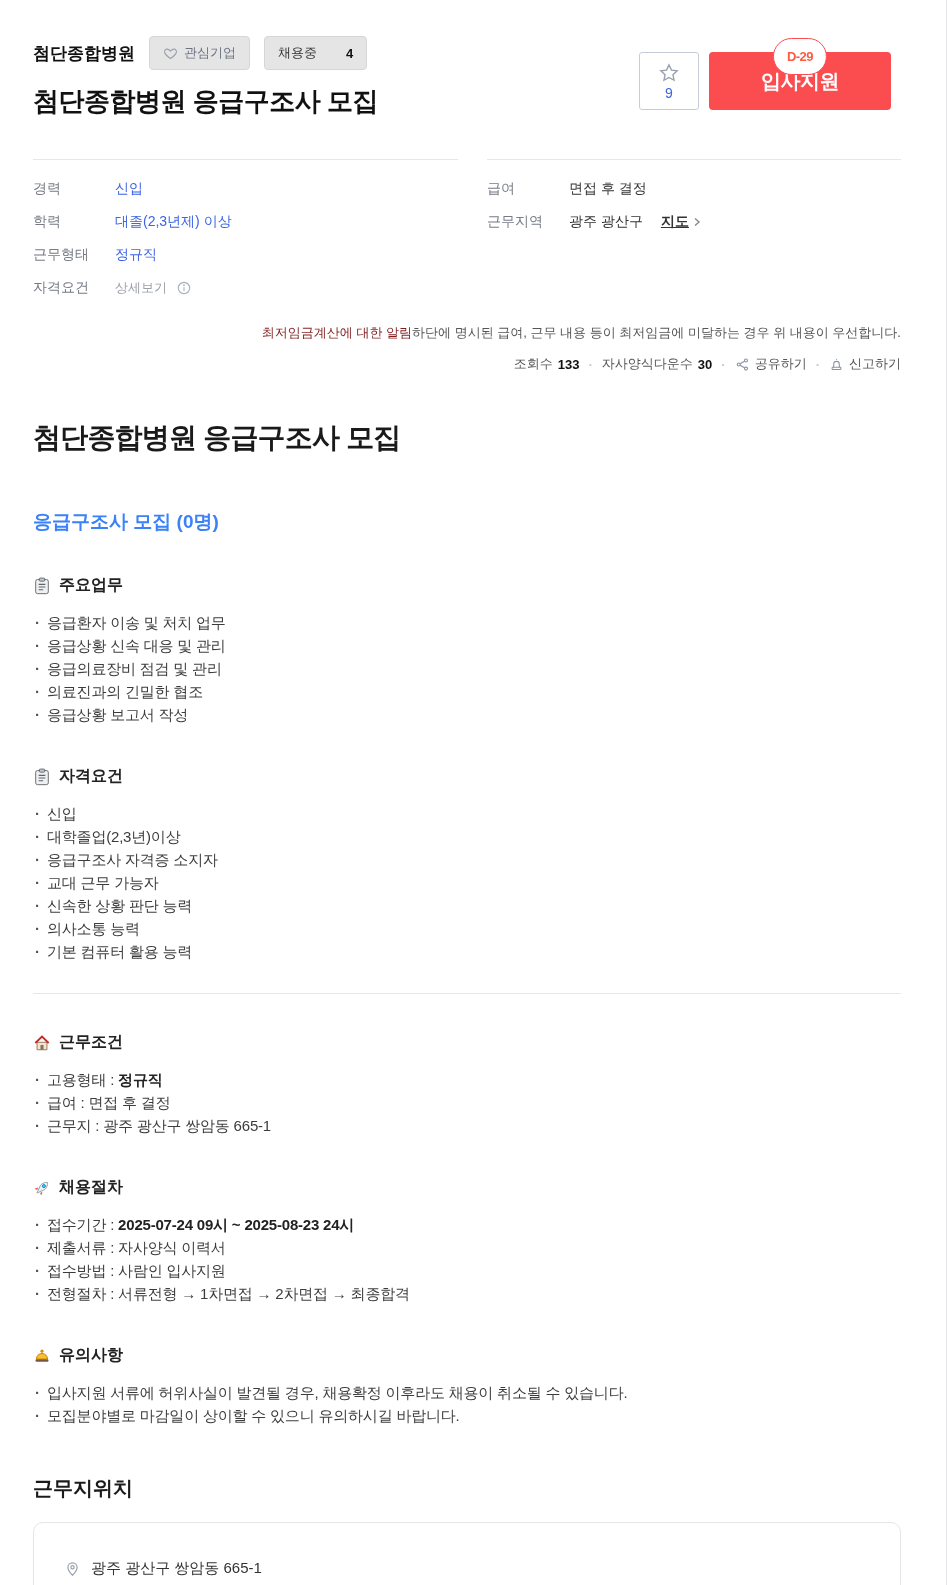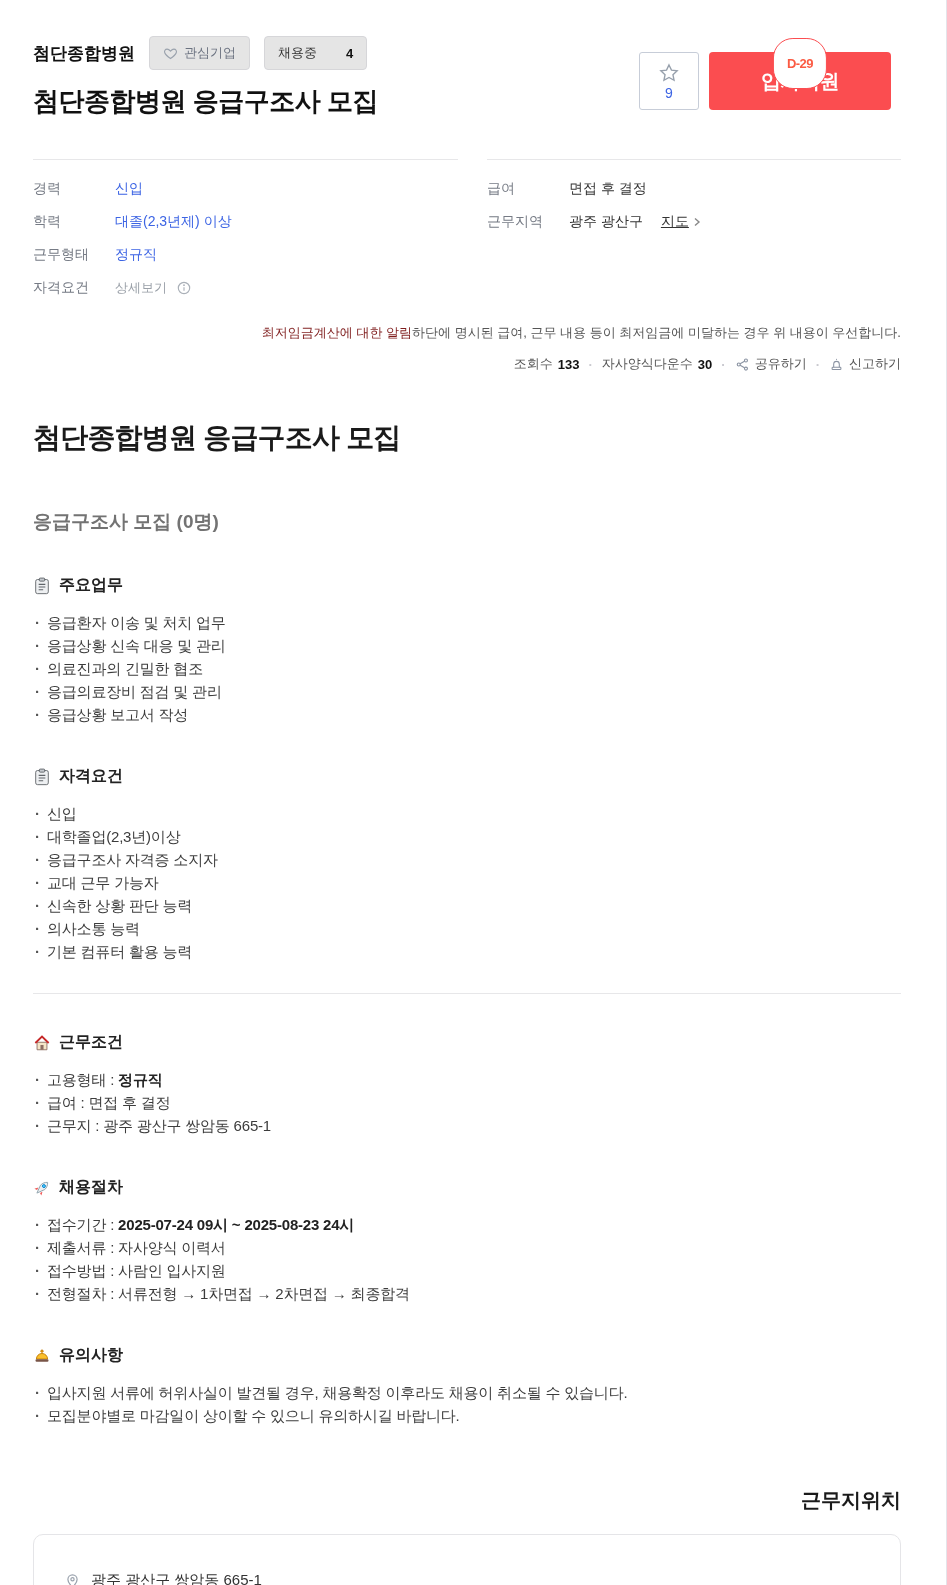--- a/index.html
+++ b/index.html
@@ -34,56 +34,56 @@
   }
   .scrap-count { font-size:14px; color:#3c64e4; }
   .apply-btn {
     position:relative; width:182px; height:58px; border:none; border-radius:4px;
     background:#fb4d50; color:#fff; font-size:20px; font-weight:700; cursor:pointer;
     font-family:inherit; letter-spacing:-0.5px;
   }
   .dday-pill {
     position:absolute; top:-14px; left:50%; transform:translateX(-50%);
     background:#fff; border:1.5px solid #fb4d50; border-radius:20px;
-    padding:17px 13px; font-size:13px; font-weight:700; color:#fb5b43; white-space:nowrap;
+    padding:10px 13px; font-size:13px; font-weight:700; color:#fb5b43; white-space:nowrap;
   }
 
   
   .summary { display:grid; grid-template-columns:425px 1fr; column-gap:29px; margin-top:40px; }
   .summary-col { border-top:1px solid #e7e7e9; padding-top:20px; }
   .sum-row { display:flex; margin-bottom:15px; font-size:14px; align-items:center; }
   .sum-label { width:82px; flex:0 0 82px; color:#767b85; }
   .sum-val-link { color:#3c64e4; }
   .sum-val-dark { color:#333; }
   .sum-val-muted { color:#9aa0a8; font-size:13px; display:inline-flex; align-items:center; gap:10px; }
-  .map-link { color:#333; text-decoration:underline; margin-left:18px; display:inline-flex; align-items:center; gap:3px; cursor:pointer; }
+  .map-link { color:#333; text-decoration:underline; margin-left:18px; display:inline-flex; align-items:center; gap:3px; cursor:pointer;font-weight:bold; }
 
   
   .notice { margin-top:12px; text-align:right; font-size:13px; color:#555; }
   .notice .notice-link { color:#7f1d1d; cursor:pointer; }
   .stats { margin-top:13px; display:flex; justify-content:flex-end; align-items:center; font-size:13px; color:#555; }
   .stat { display:inline-flex; align-items:center; gap:5px; }
   .stat b { color:#111; }
   .stat.clickable { cursor:pointer; }
   .sep { color:#c9c9cf; margin:0 9px; font-weight:700; }
 
   
   .content-title { margin-top:46px; font-size:28px; font-weight:700; color:#1a1a1a; letter-spacing:-0.8px; }
-  .content-subtitle { margin-top:52px; font-size:19px; font-weight:700; color:#737373; }
+  .content-subtitle { margin-top:52px; font-size:19px; font-weight:700; color:#3b82f6; }
   .section { margin-top:40px; }
   .section-title { display:flex; align-items:center; gap:8px; font-size:16px; font-weight:700; color:#222; }
   .bullets { margin-top:15px; list-style:none; }
   .bullets li { position:relative; padding-left:14px; font-size:15px; line-height:23px; color:#3c3c3c; letter-spacing:-0.2px; }
   .bullets li::before { content:"·"; position:absolute; left:2px; color:#555; font-weight:700; }
   .bullets li b { color:#222; }
   hr.divider { border:none; border-top:1px solid #e7e7e9; margin:30px 0 0; }
   .section.after-divider { margin-top:38px; }
 
   
-  .location-title { margin-top:60px; font-size:20px; font-weight:700; color:#1a1a1a;text-align:right; }
+  .location-title { margin-top:48px; font-size:20px; font-weight:700; color:#1a1a1a; }
   .location-card { margin-top:20px; border:1px solid #e5e5e8; border-radius:10px; }
   .address-row { display:flex; align-items:center; gap:10px; padding:36px 30px 32px; font-size:15px; color:#333; }
 
   .icon { display:inline-flex; flex:none; align-items:center; justify-content:center; }
   svg { display:block; }
 </style>
 </head>
 <body>
 
 <div class="page">
@@ -215,22 +215,22 @@
             <rect x="3" y="2.8" width="14" height="15.7" rx="2" fill="#eef0f2" stroke="#5f6368"></rect>
             <rect x="7" y="1.2" width="6" height="3.4" rx="1" fill="#c5c9ce" stroke="#5f6368"></rect>
             <path d="M6.3 8.2h7.4M6.3 11.2h7.4M6.3 14.2h5" stroke="#5f6368" stroke-width="1.2" fill="none"></path>
           </svg>
       </span>
       <span>주요업무</span>
     </div>
     <ul class="bullets">
       <li><span>응급환자 이송 및 처치 업무</span><b></b></li>
       <li><span>응급상황 신속 대응 및 관리</span><b></b></li>
+      <li><span>응급의료장비 점검 및 관리</span><b></b></li>
       <li><span>의료진과의 긴밀한 협조</span><b></b></li>
-      <li><span>응급의료장비 점검 및 관리</span><b></b></li>
       <li><span>응급상황 보고서 작성</span><b></b></li>
     </ul>
   </div>
 
   <div class="section">
     <div class="section-title">
       <span class="icon">
         <svg width="18" height="18" viewBox="0 0 20 20">
             <rect x="3" y="2.8" width="14" height="15.7" rx="2" fill="#eef0f2" stroke="#5f6368"></rect>
             <rect x="7" y="1.2" width="6" height="3.4" rx="1" fill="#c5c9ce" stroke="#5f6368"></rect>

